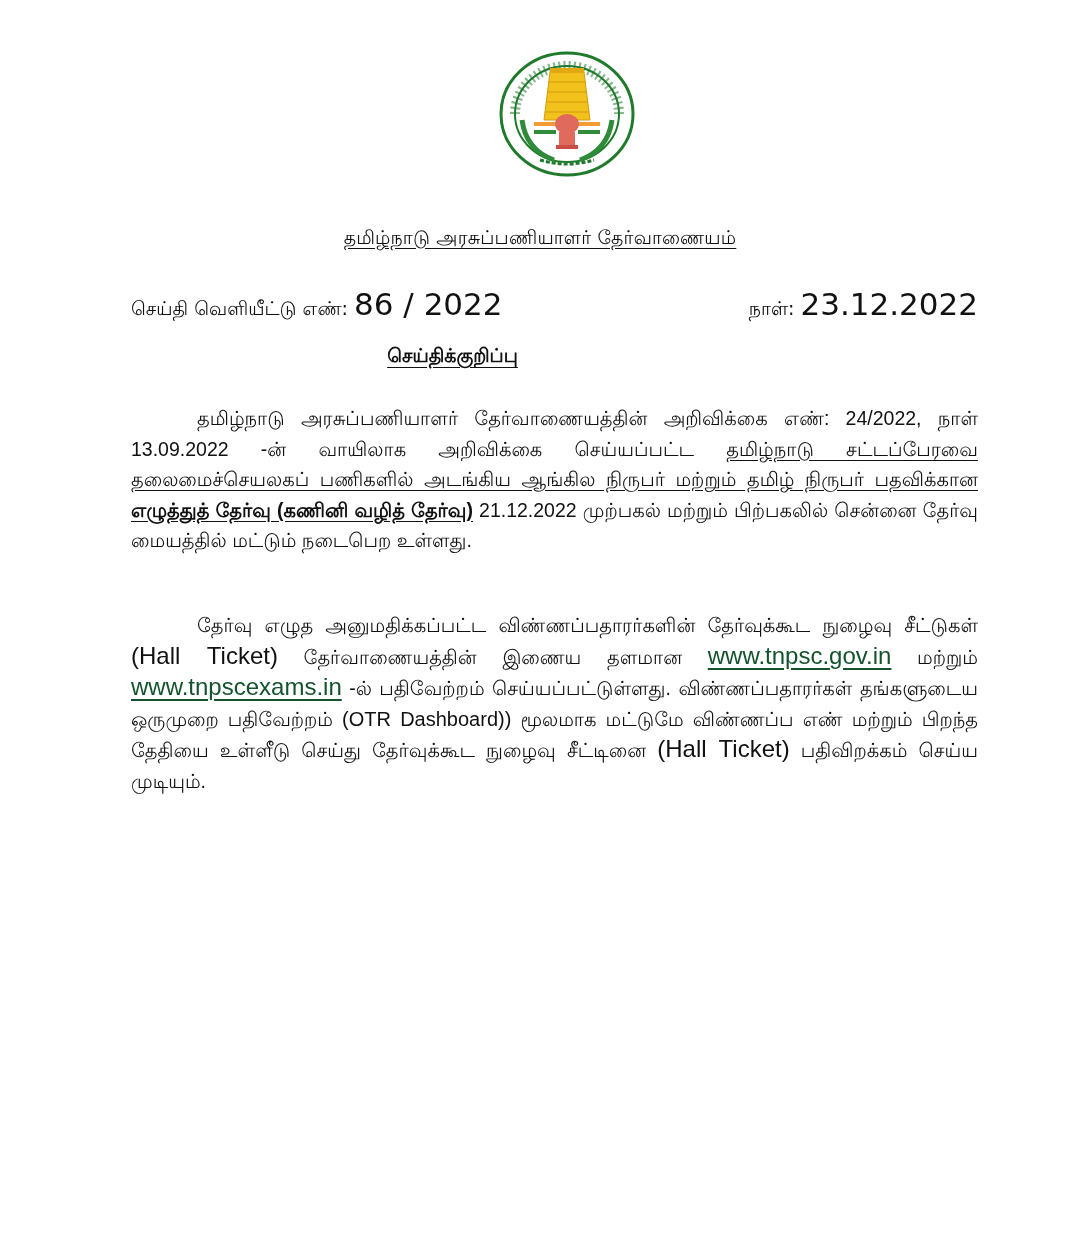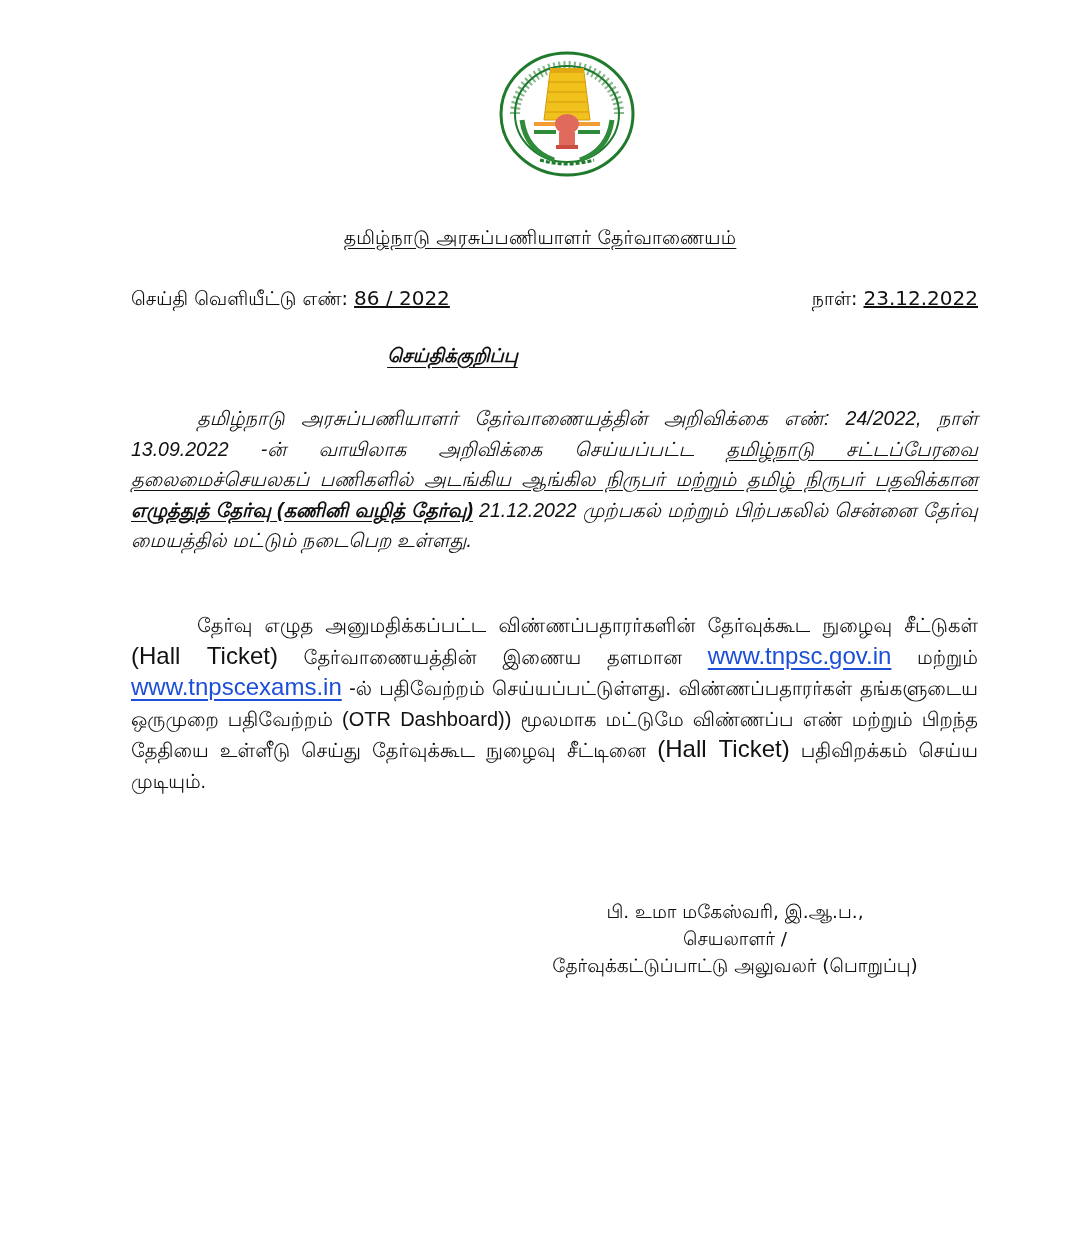--- a/index.html
+++ b/index.html
@@ -15,40 +15,40 @@
 
     .title {
       position: absolute; left: 0; width: 1080px; top: 226px;
       text-align: center; font-size: 19px; text-decoration: underline;
       text-underline-offset: 4px; letter-spacing: 0.2px;
     }
 
     .ref-row { position: absolute; top: 286px; left: 131px; width: 847px; height: 34px; font-size: 19px; }
     .ref-left { position: absolute; left: 0; top: 0; white-space: nowrap; }
     .ref-right { position: absolute; right: 0; top: 0; white-space: nowrap; }
-    .num { font-size: 20px; text-decoration: underline; }
+    .num { font-size: 31px; }
 
     .subject {
       position: absolute; left: 0; width: 905px; top: 344px;
       text-align: center; font-size: 19px; font-weight: bold;
-      text-decoration: underline; text-underline-offset: 5px; font-style: italic;
+      text-decoration: underline; text-underline-offset: 5px;
     }
 
     .para {
       position: absolute; left: 131px; width: 847px;
       font-family: "Liberation Sans", sans-serif;
       font-size: 19.5px; line-height: 30.5px; text-align: justify;
       text-align-last: left;
     }
     .para .indent { display: inline-block; width: 66px; }
-    .p1 { top: 403px; font-style: italic; }
+    .p1 { top: 403px; }
     .p2 { top: 610px; }
     .u { text-decoration: underline; text-underline-offset: 4px; }
     .b { font-weight: bold; }
-    .link { color: #1d4ed8; text-decoration: underline; text-underline-offset: 4px; }
+    .link { color: #14532d; text-decoration: underline; text-underline-offset: 4px; }
     .en { font-size: 24px; }
     .small { font-size: 20px; }
 
     .sign {
       position: absolute; left: 480px; width: 510px; top: 898px;
       text-align: center; font-size: 18.5px; line-height: 27px;
     }
   </style>
 </head>
 <body>
@@ -98,19 +98,14 @@
       <span class="num">23.12.2022</span>
     </div>
   </div>
 
   <div class="subject">செய்திக்குறிப்பு</div>
 
   <div class="para p1"><span class="indent"></span><span>தமிழ்நாடு அரசுப்பணியாளர் தேர்வாணையத்தின் அறிவிக்கை எண்: 24/2022, நாள் 13.09.2022 -ன் வாயிலாக அறிவிக்கை செய்யப்பட்ட </span><span class="u">தமிழ்நாடு சட்டப்பேரவை தலைமைச்செயலகப் பணிகளில் அடங்கிய ஆங்கில நிருபர் மற்றும் தமிழ் நிருபர் பதவிக்கான </span><span class="u b">எழுத்துத் தேர்வு (கணினி வழித் தேர்வு)</span><span> 21.12.2022 முற்பகல் மற்றும் பிற்பகலில் சென்னை தேர்வு மையத்தில் மட்டும் நடைபெற உள்ளது.</span></div>
 
   <div class="para p2"><span class="indent"></span><span>தேர்வு எழுத அனுமதிக்கப்பட்ட விண்ணப்பதாரர்களின் தேர்வுக்கூட நுழைவு சீட்டுகள் </span><span class="en">(Hall Ticket)</span><span> தேர்வாணையத்தின் இணைய தளமான </span><a class="link en">www.tnpsc.gov.in</a><span> மற்றும் </span><a class="link en">www.tnpscexams.in</a><span> -ல் பதிவேற்றம் செய்யப்பட்டுள்ளது. விண்ணப்பதாரர்கள் தங்களுடைய ஒருமுறை பதிவேற்றம் </span><span class="small">(OTR Dashboard))</span><span> மூலமாக மட்டுமே விண்ணப்ப எண் மற்றும் பிறந்த தேதியை உள்ளீடு செய்து தேர்வுக்கூட நுழைவு சீட்டினை </span><span class="en">(Hall Ticket)</span><span> பதிவிறக்கம் செய்ய முடியும்.</span></div>
 
-  <div class="sign">
-    <div>பி. உமா மகேஸ்வரி, இ.ஆ.ப.,</div>
-    <div>செயலாளர் /</div>
-    <div>தேர்வுக்கட்டுப்பாட்டு அலுவலர் (பொறுப்பு)</div>
-  </div>
 
 </div>
 
 </body></html>

